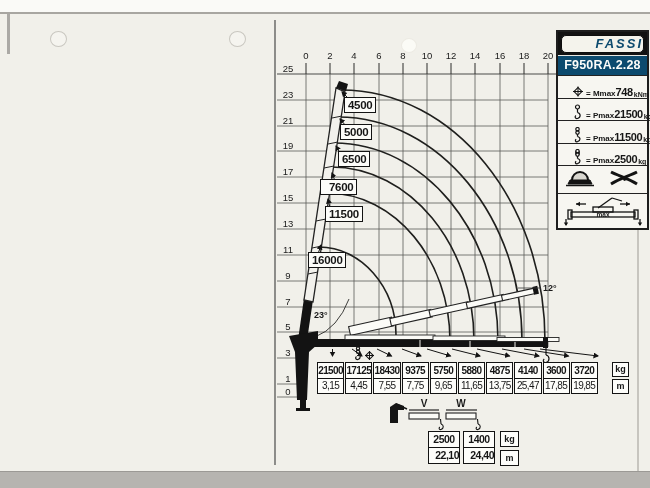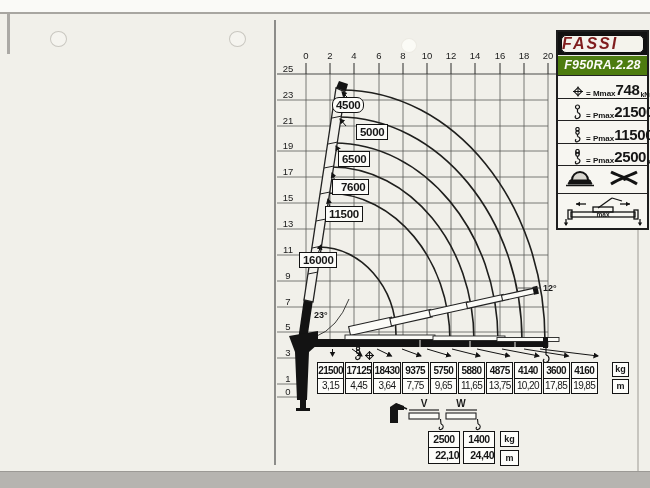--- a/index.html
+++ b/index.html
@@ -31,28 +31,28 @@
   .vw-table{position:absolute;left:428px;top:431px;display:flex;gap:3px;}
   .vw-table .col{width:30px;background:#fdfdfa;border:1.6px solid #131313;}
   .vw-table .kg{height:15px;line-height:15.5px;border-bottom:1.5px solid #131313;
                 font-weight:bold;font-size:10.5px;text-align:center;letter-spacing:-0.5px;}
   .vw-table .m{height:15px;line-height:15.5px;font-weight:bold;font-size:10.5px;text-align:right;letter-spacing:-0.5px;}
   .vw-units{position:absolute;left:500px;top:431px;display:flex;flex-direction:column;gap:3px;}
   .vw-units .unit-box{height:14px;line-height:14px;width:17px;}
 
   .panel{position:absolute;left:556px;top:30px;width:89px;border:2px solid #1d1d1d;background:#f7f6f1;}
   .logo-row{background:#121212;padding:3px 3px 2px 3px;}
-  .logo-inner{background:#f4f3ec;border:1.5px solid #0d0d0d;border-radius:5px;text-align:left;
-              font-weight:bold;font-style:italic;font-size:16px;line-height:16px;letter-spacing:2px;color:#7f1d1d;}
-  .model-banner{background:#4d7c0f;color:#fcfcf9;text-align:center;font-weight:bold;font-style:italic;
+  .logo-inner{background:#f4f3ec;border:1.5px solid #0d0d0d;border-radius:5px;text-align:right;
+              font-weight:bold;font-style:italic;font-size:13px;line-height:16px;letter-spacing:2px;color:#0c4a6e;}
+  .model-banner{background:#0c4a6e;color:#fcfcf9;text-align:center;font-weight:bold;
                 font-size:12.5px;line-height:19px;letter-spacing:0.2px;border-top:1px solid #e8e7e1;}
   .spec-row{display:flex;align-items:flex-end;height:21.5px;border-top:1.3px solid #222;padding:0 14px;}
   .spec-icon{width:13px;flex:0 0 13px;display:flex;align-items:center;}
   .spec-label{font-size:8px;font-weight:bold;margin-left:1px;white-space:nowrap;}
-  .spec-val{margin-left:auto;font-weight:bold;font-size:15px;letter-spacing:-0.4px;}
+  .spec-val{margin-left:auto;font-weight:bold;font-size:11px;letter-spacing:-0.4px;}
   .spec-unit{font-size:7px;font-weight:bold;margin-left:1px;}
   .icons-row{display:flex;align-items:center;justify-content:space-around;height:27px;border-top:1.3px solid #222;}
   .stab-row{height:34px;border-top:1.3px solid #222;display:flex;align-items:center;justify-content:center;}
 </style>
 </head>
 <body>
 
 <div id="page">
 
   <div class="top-strip"></div>
@@ -252,66 +252,66 @@
       <rect x="446" y="413" width="30" height="6" fill="#fbfbf7" stroke="#222" stroke-width="1.1"></rect>
       <g stroke="#131313" fill="none" stroke-width="1.1">
         <line x1="440.5" y1="419" x2="441" y2="424"></line>
         <path d="M441,424 C444,425 444,428.5 441,429.5 C439,430 438.6,428 439.8,427"></path>
         <line x1="477.5" y1="419" x2="478" y2="424"></line>
         <path d="M478,424 C481,425 481,428.5 478,429.5 C476,430 475.6,428 476.8,427"></path>
       </g>
     </g>
   </svg>
 
-  <div class="curve-label" style="left:332px;top:97px;border-radius:7px;">4500</div>
-  <div class="curve-label" style="left:356px;top:124px;">5000</div>
+  <div class="curve-label" style="left:344px;top:97px;">4500</div>
+  <div class="curve-label" style="left:340px;top:124px;">5000</div>
   <div class="curve-label" style="left:338px;top:151px;">6500</div>
-  <div class="curve-label" style="left:332px;top:179px;padding-left:8px;">7600</div>
+  <div class="curve-label" style="left:320px;top:179px;padding-left:8px;">7600</div>
   <div class="curve-label" style="left:325px;top:206px;">11500</div>
-  <div class="curve-label" style="left:299px;top:252px;">16000</div>
+  <div class="curve-label" style="left:308px;top:252px;">16000</div>
 
   <div class="cap-table">
     <div class="col">
       <div class="kg">21500</div>
       <div class="m">3,15</div>
     </div>
     <div class="col">
       <div class="kg">17125</div>
       <div class="m">4,45</div>
     </div>
     <div class="col">
       <div class="kg">18430</div>
-      <div class="m">3,64</div>
+      <div class="m">7,55</div>
     </div>
     <div class="col">
       <div class="kg">9375</div>
       <div class="m">7,75</div>
     </div>
     <div class="col">
       <div class="kg">5750</div>
       <div class="m">9,65</div>
     </div>
     <div class="col">
       <div class="kg">5880</div>
       <div class="m">11,65</div>
     </div>
     <div class="col">
       <div class="kg">4875</div>
       <div class="m">13,75</div>
     </div>
     <div class="col">
       <div class="kg">4140</div>
-      <div class="m">10,20</div>
+      <div class="m">25,47</div>
     </div>
     <div class="col">
       <div class="kg">3600</div>
       <div class="m">17,85</div>
     </div>
     <div class="col">
-      <div class="kg">4160</div>
+      <div class="kg">3720</div>
       <div class="m">19,85</div>
     </div>
   </div>
   <div class="unit-stack">
     <div class="unit-box">kg</div>
     <div class="unit-box">m</div>
   </div>
 
   <div class="vw-table">
     <div class="col">

